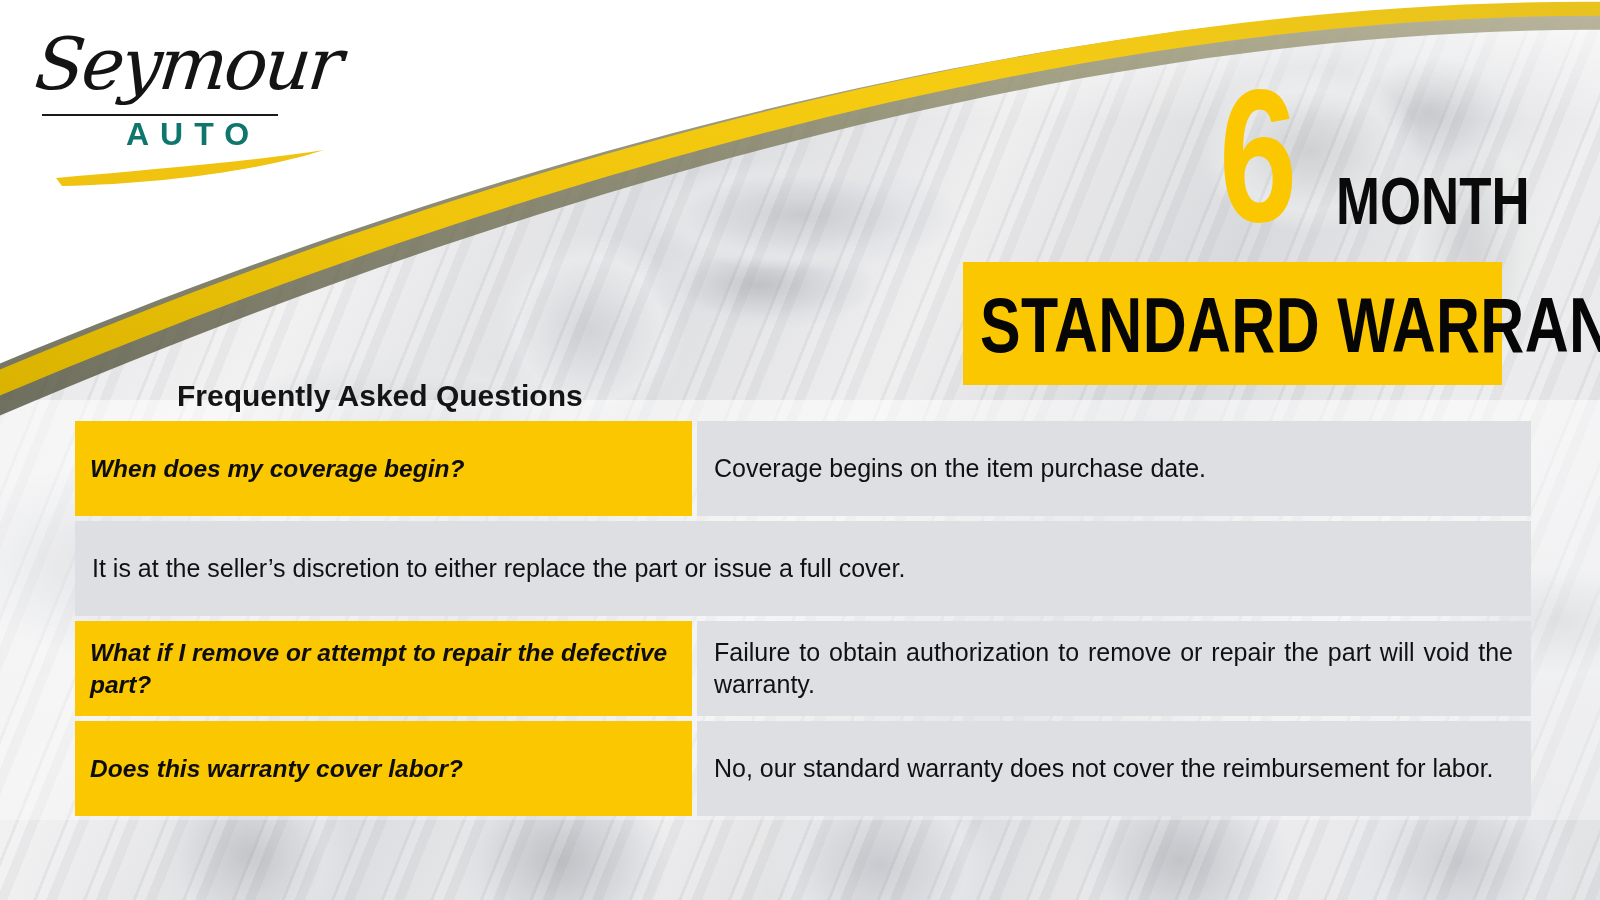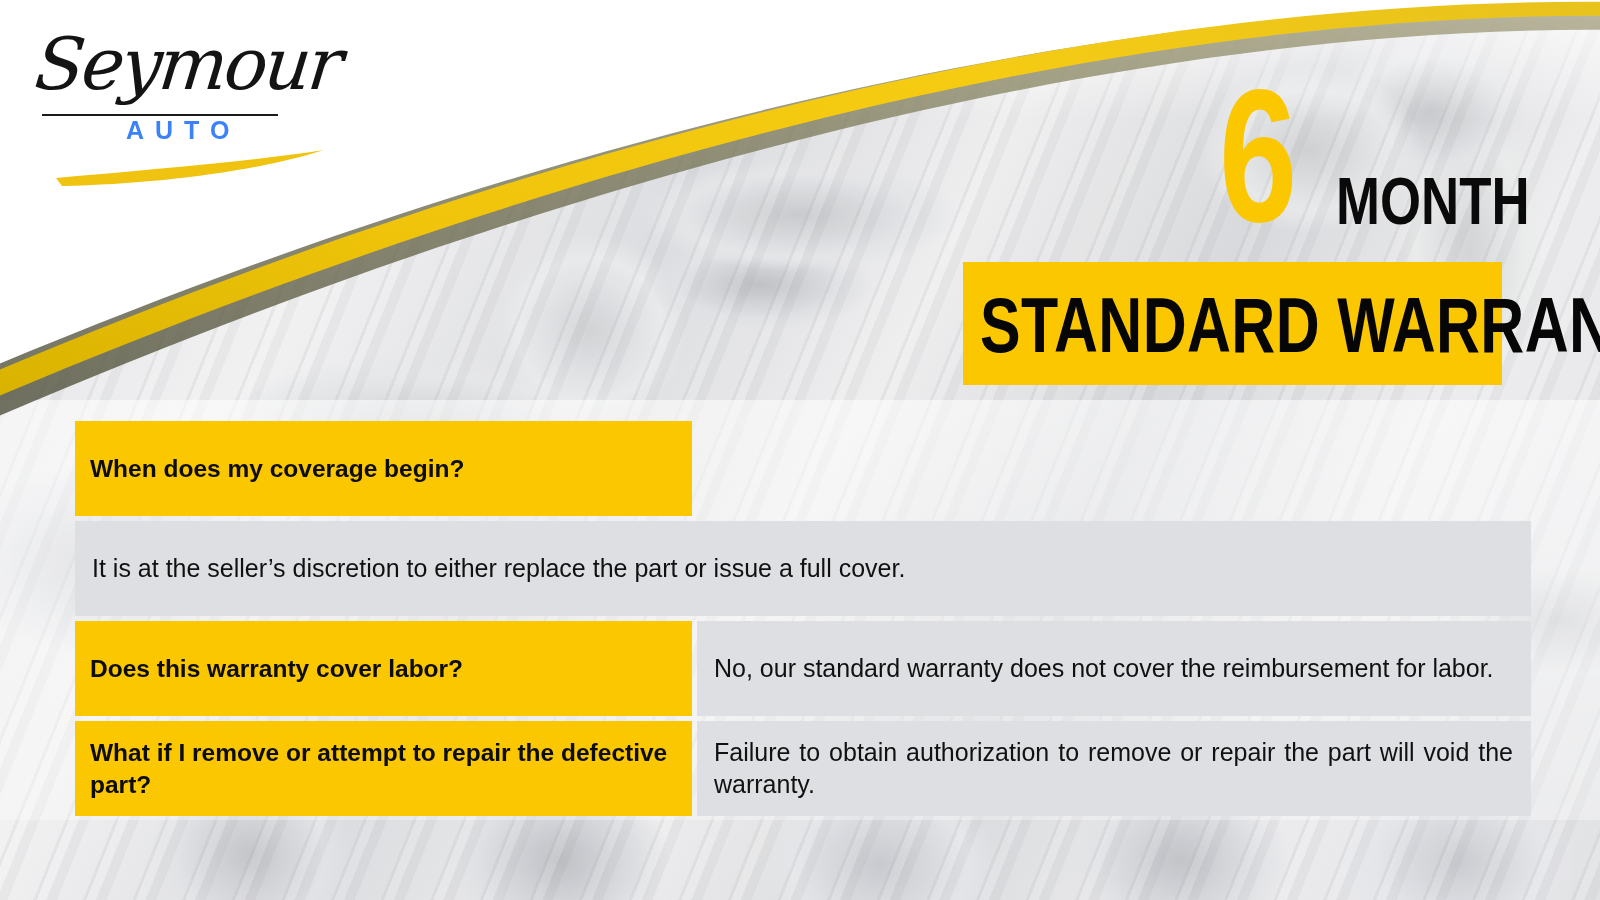--- a/index.html
+++ b/index.html
@@ -112,22 +112,22 @@
     width: 236px;
     height: 2px;
     background: #1a1a1a;
   }
   .logo-auto {
     position: absolute;
     left: 98px;
     top: 96px;
     font-family: "Liberation Sans", sans-serif;
     font-weight: 700;
-    font-size: 25px;
-    color: #3b82f6;
+    font-size: 32px;
+    color: #0f766e;
     letter-spacing: 11px;
     line-height: 1;
   }
 
   
   .six {
     position: absolute;
     left: 1219px;
     top: 78px;
     font-family: "Liberation Sans Narrow", "Liberation Sans", sans-serif;
@@ -203,20 +203,21 @@
     gap: 5px;
     min-height: 95px;
   }
   .faq-q {
     flex: 0 0 617px;
     background: #fbc700;
     display: flex;
     align-items: center;
     padding: 10px 14px 10px 15px;
     box-sizing: border-box;
+    font-style: italic;
   }
   .faq-q span {
     font-family: "Liberation Sans", sans-serif;
     font-weight: 700;
     font-size: 24.5px;
     line-height: 1.28;
     color: #0d0d0d;
   }
   .faq-a {
     flex: 1 1 auto;
@@ -281,48 +282,52 @@
     </svg>
   </div>
 
   <div class="six">6</div>
   <div class="month">MONTH</div>
 
   <div class="warranty-banner">
     <div class="warranty-text">STANDARD WARRANTY</div>
   </div>
 
+  <div class="faq-heading">Frequently Asked Questions</div>
 
   <div class="faq-table">
 
     <div class="faq-row">
       <div class="faq-q">
         <span>When does my coverage begin?</span>
       </div>
+      <div class="faq-a">
+        <span>Coverage begins on the item purchase date.</span>
+      </div>
     </div>
 
     <div class="faq-row">
       <div class="faq-a">
         <span>It is at the seller’s discretion to either replace the part or issue a full cover.</span>
       </div>
     </div>
 
     <div class="faq-row">
       <div class="faq-q">
+        <span>What if I remove or attempt to repair the defective part?</span>
+      </div>
+      <div class="faq-a">
+        <span>Failure to obtain authorization to remove or repair the part will void the warranty.</span>
+      </div>
+    </div>
+
+    <div class="faq-row">
+      <div class="faq-q">
         <span>Does this warranty cover labor?</span>
       </div>
       <div class="faq-a">
         <span>No, our standard warranty does not cover the reimbursement for labor.</span>
       </div>
     </div>
 
-    <div class="faq-row">
-      <div class="faq-q">
-        <span>What if I remove or attempt to repair the defective part?</span>
-      </div>
-      <div class="faq-a">
-        <span>Failure to obtain authorization to remove or repair the part will void the warranty.</span>
-      </div>
-    </div>
-
   </div>
 
 </div>
 
 </body></html>

